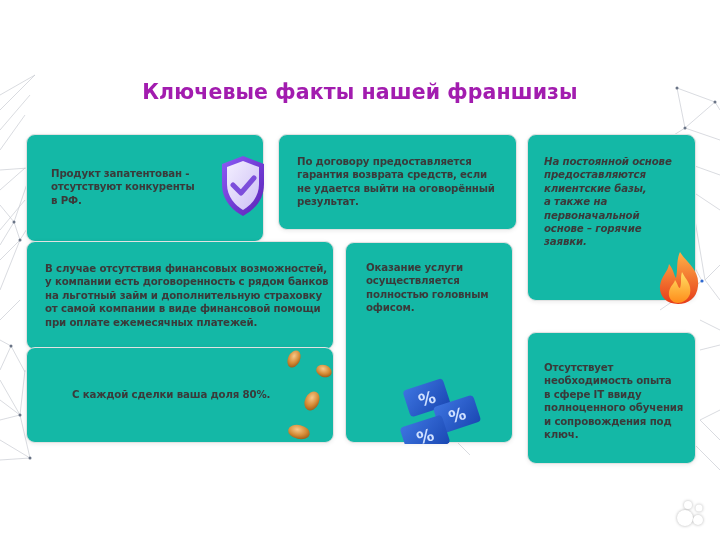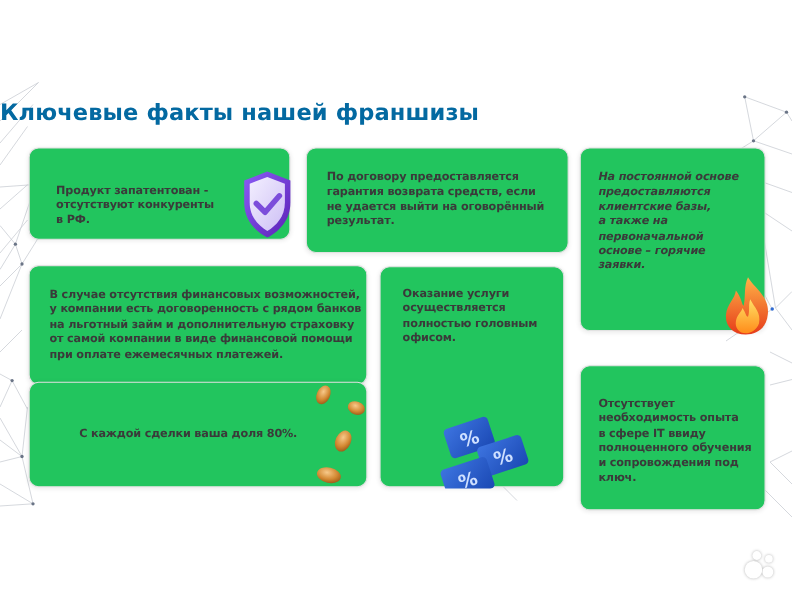--- a/index.html
+++ b/index.html
@@ -1,25 +1,25 @@
 <!DOCTYPE html>
 <html><head>
   <meta charset="utf-8">
   <style>
     * { margin: 0; padding: 0; box-sizing: border-box; }
     html, body { width: 720px; height: 540px; background: #ffffff; overflow: hidden; }
     body { position: relative; font-family: "DejaVu Sans", sans-serif; }
     .bg-net { position: absolute; left: 0; top: 0; width: 720px; height: 540px; z-index: 0; }
     .title {
-      position: absolute; left: 0; width: 720px; top: 80px; text-align: left;
+      position: absolute; left: 0; width: 720px; top: 80px; text-align: center;
       font-family: "DejaVu Sans", sans-serif; font-weight: bold; font-size: 20.5px;
-      color: #0369a1; letter-spacing: 0.1px; z-index: 2; margin-top: 10px;
+      color: #a21caf; letter-spacing: 0.1px; z-index: 2;
     }
     .card {
-      position: absolute; background: #22c55e; border: 1px solid #e2e2e2;
+      position: absolute; background: #14b8a6; border: 1px solid #e2e2e2;
       border-radius: 9px; box-shadow: 0 1px 4px rgba(0,0,0,0.08); z-index: 2;
     }
     .card-text {
       position: absolute; font-family: "DejaVu Sans", sans-serif; font-weight: bold;
       font-size: 10.2px; line-height: 13.4px; color: #3a3a3a; white-space: pre-line;
       letter-spacing: -0.15px;
     }
     .icon { position: absolute; z-index: 3; }
     .watermark {
       position: absolute; right: 12px; bottom: 12px; z-index: 3; display: flex; align-items: center;
@@ -88,21 +88,21 @@
       <circle cx="677" cy="88" r="1.5"></circle>
     <circle cx="715" cy="102" r="1.5"></circle>
       <circle cx="685" cy="128" r="1.5"></circle>
     <circle cx="650" cy="150" r="1.5"></circle>
       <circle cx="702" cy="281" r="1.6" fill="#2f6ad1"></circle>
   </g>
 </svg>
 
 <div class="title">Ключевые факты нашей франшизы</div>
 
-<div class="card" style="left:26px; top:134px; width:238px; height:84px;">
+<div class="card" style="left:26px; top:134px; width:238px; height:108px;">
   <div class="card-text" style="left:24px; top:32px;">Продукт запатентован -
 отсутствуют конкуренты
 в РФ.</div>
 </div>
 <svg class="icon" style="left:218px; top:154px;" width="50" height="64" viewBox="0 0 50 64">
   <defs>
     <linearGradient id="sg" x1="0" y1="0" x2="1" y2="1">
       <stop offset="0" stop-color="#8b5cf6"></stop>
         <stop offset="1" stop-color="#5b21b6"></stop>
     </linearGradient>

